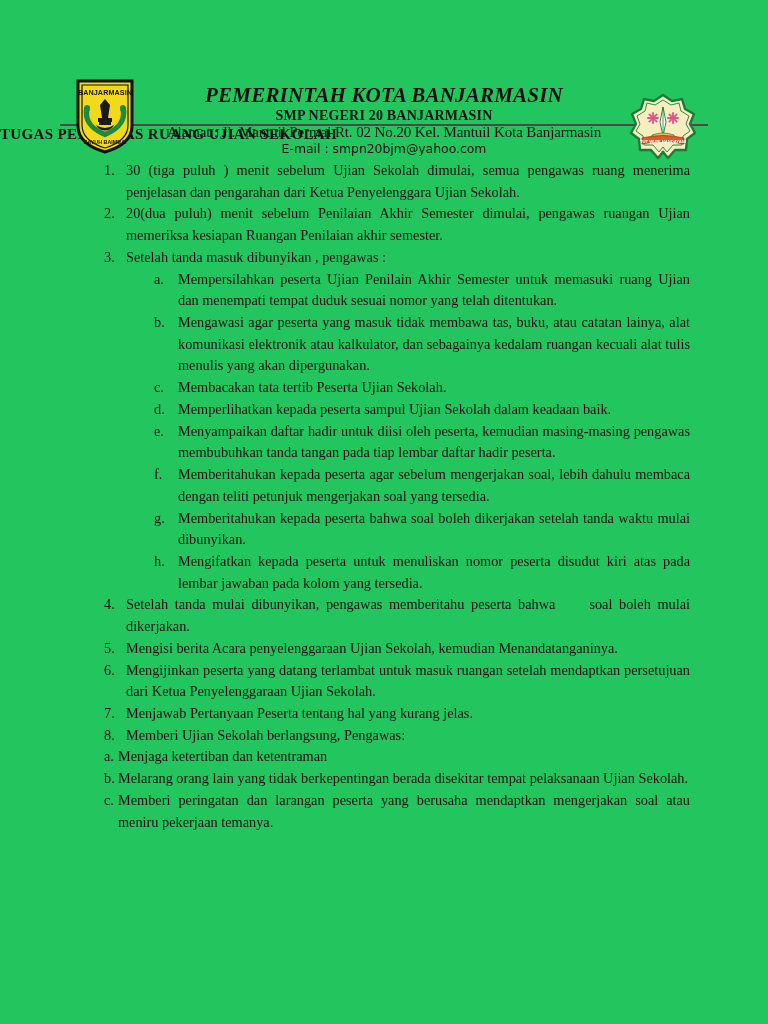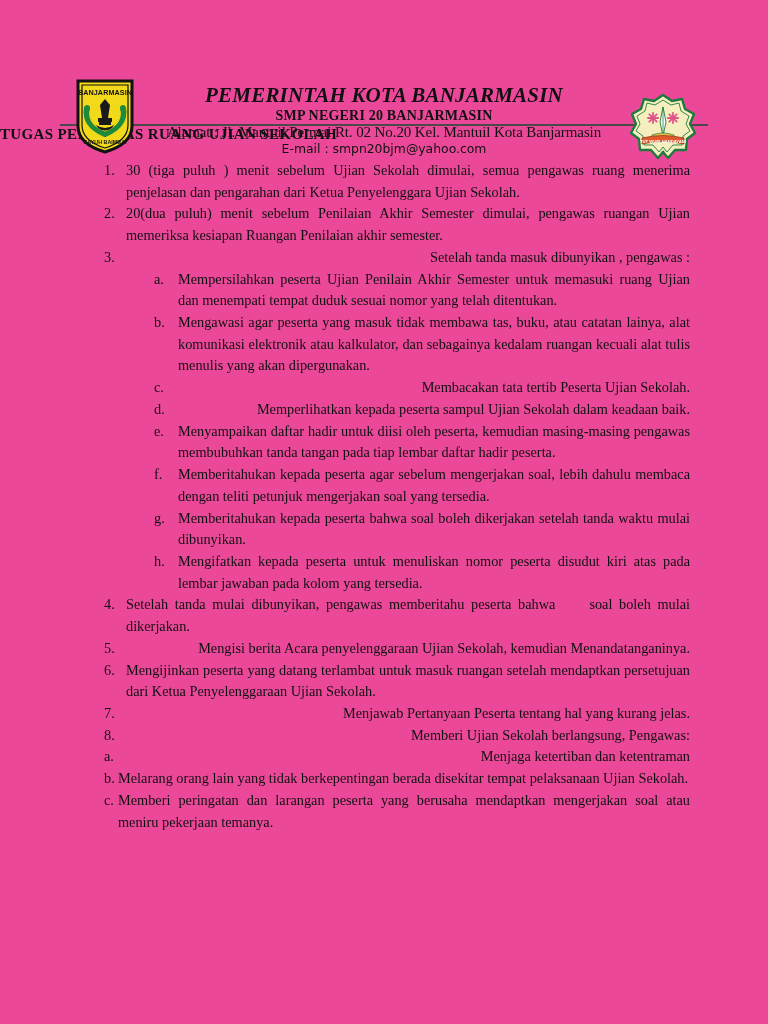--- a/index.html
+++ b/index.html
@@ -13,21 +13,21 @@
     height: 1024px;
     font-family: "Liberation Serif", "DejaVu Serif", serif;
     color: #111111;
     overflow: hidden;
   }
 
   .page {
     position: relative;
     width: 768px;
     height: 1024px;
-    background: #ec4899;
+    background: #22c55e;
     padding: 0;
   }
 
   
   .letterhead {
     position: relative;
     margin: 0 60px;
     padding-top: 84px;
     height: 118px;
   }
@@ -104,21 +104,21 @@
   .li-marker {
     flex: 0 0 auto;
     width: 22px;
     text-align: left;
   }
   .li-body {
     flex: 1 1 auto;
     text-align: justify;
     text-justify: inter-word;
   }
-  .li-body.nojust { text-align: right; }
+  .li-body.nojust { text-align: left; }
 
   
   .sublist-deep {
     margin-left: 50px;
   }
   .sublist-deep .li-marker { width: 24px; }
 
   
   .sublist-shallow {
     margin-left: 0px;

